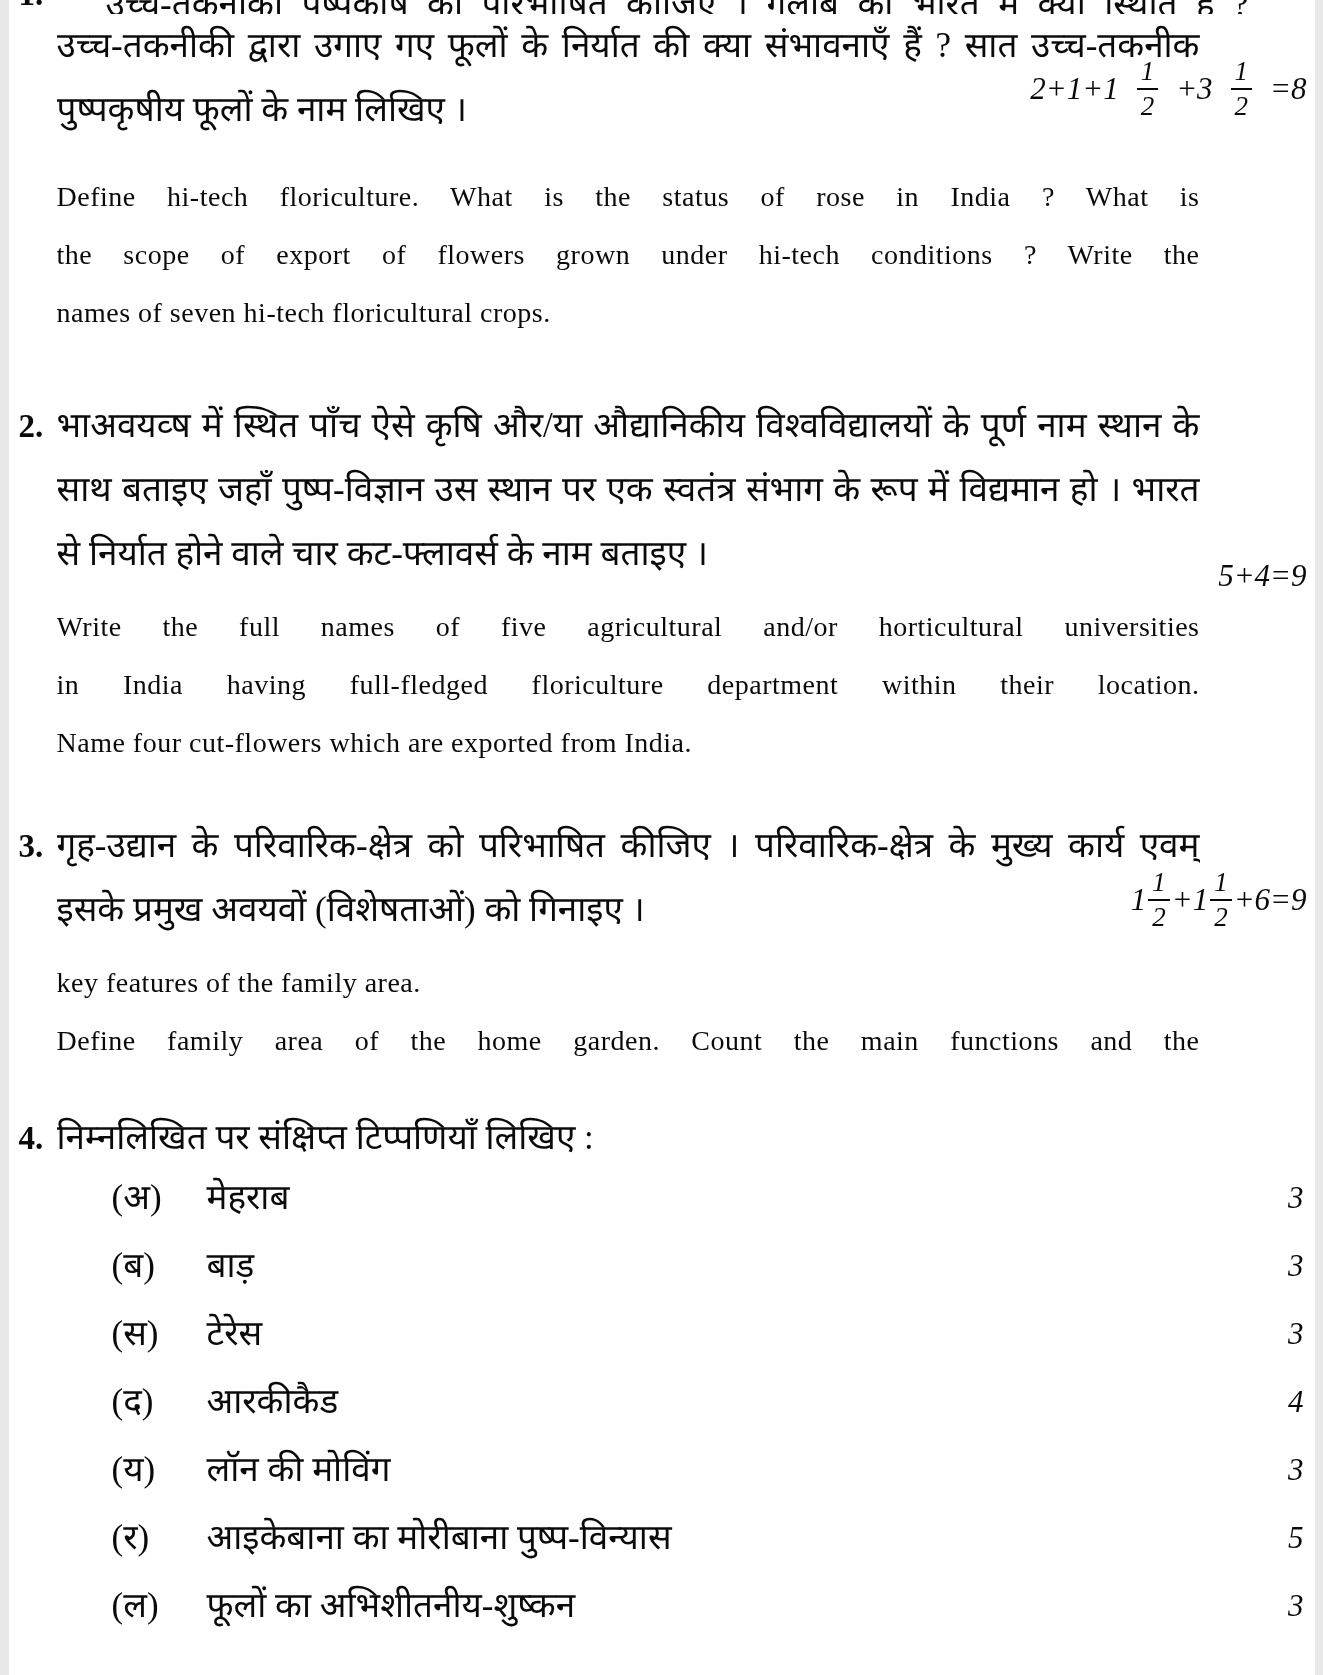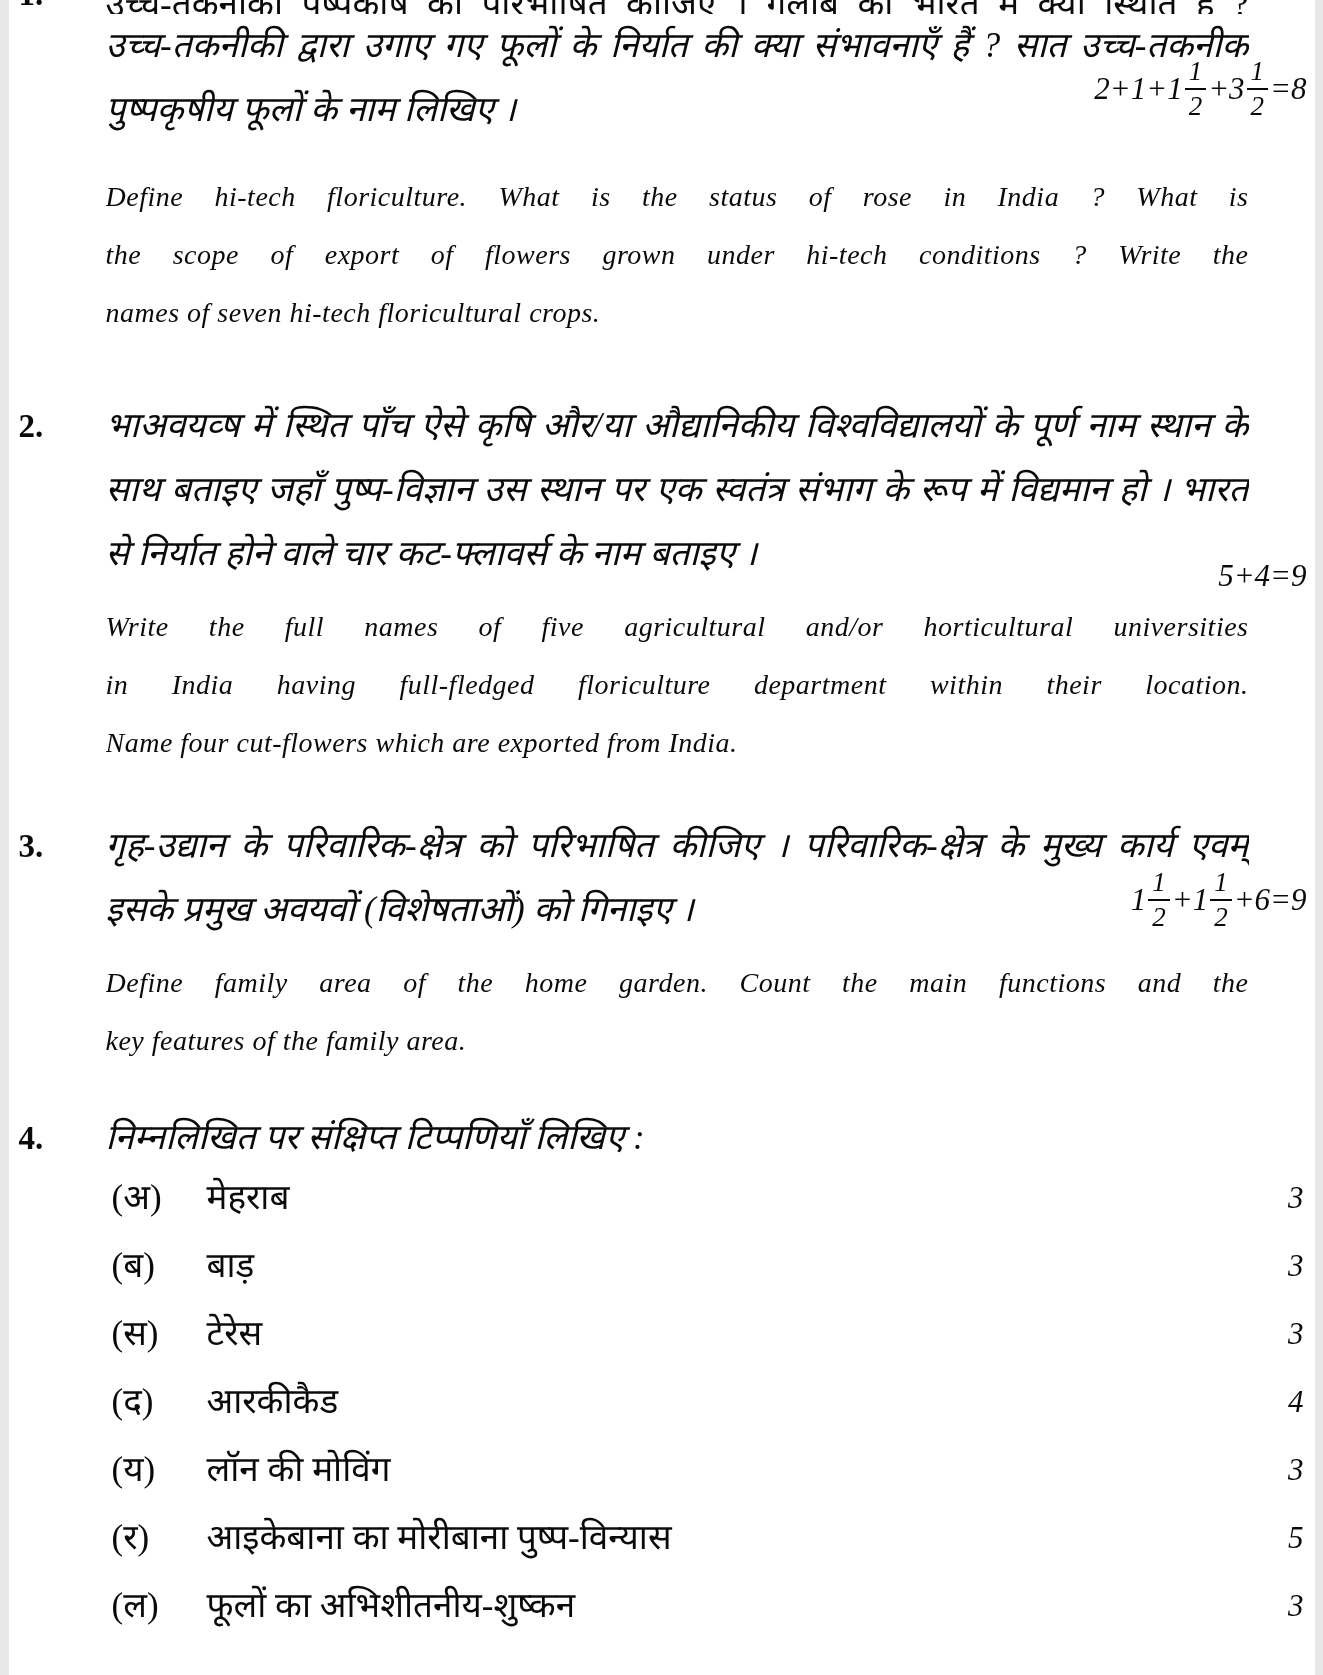--- a/index.html
+++ b/index.html
@@ -39,21 +39,21 @@
     white-space:nowrap;
     display:inline-flex; align-items:center;
   }
   .frac {
     display:inline-flex; flex-direction:column; align-items:center;
     line-height:1; margin:0 2px; font-size:27px;
   }
   .frac .fnum { padding:0 4px 3px; }
   .frac .fden { border-top:2px solid #0a0a0a; padding:3px 4px 0; }
   
-  .block { margin-left:97px; width:1143px;font-style:italic; }
+  .block { margin-left:48px; width:1143px; }
   .line { height:64px; overflow:hidden; text-align:justify; }
   .line.just { text-align-last:justify; }
   .eline { height:58px; overflow:hidden; text-align:justify; }
   .eline.just { text-align-last:justify; }
   section.q { position:relative; }
   
   .clipped { position:relative; height:14px; overflow:hidden; }
   .clipped .inner { position:absolute; top:-27px; left:0; width:1323px; }
   .clipped .cnum {
     position:absolute; left:10px; top:3px;
@@ -65,21 +65,21 @@
     white-space:nowrap; overflow:hidden;
   }
   
   .q1-eng { margin-top:26px; }
   .q2 { margin-top:52px; }
   .q2-eng { margin-top:12px; }
   .q3 { margin-top:42px; }
   .q3-eng { margin-top:12px; }
   .q4 { margin-top:36px; }
   
-  .marks-q1 { top:58px; }
+  .marks-q1 { top:58px;gap:16px; }
   .marks-q2 { top:164px; }
   .marks-q3 { top:55px; }
   
   .items { margin-top:-6px; }
   .item-row {
     display:flex; align-items:center;
     height:68px;
     margin-left:103px; padding-right:11px;
   }
   .item-label { flex:0 0 95px; }
@@ -154,22 +154,22 @@
           <span class="fden">2</span>
         </span>
         <span>+1</span>
         <span class="frac">
           <span class="fnum">1</span>
           <span class="fden">2</span>
         </span>
         <span>+6=9</span>
     </span>
     <div class="block q3-eng">
+      <div class="eline eng">key features of the family area.</div>
       <div class="eline just eng">Define family area of the home garden. Count the main functions and the</div>
-      <div class="eline eng">key features of the family area.</div>
     </div>
   </section>
 
   <section class="q q4">
     <span class="qnum" style="top:12px">4.</span>
     <div class="block">
       <div class="line hindi">निम्नलिखित पर संक्षिप्त टिप्पणियाँ लिखिए :</div>
     </div>
     <div class="items">
       <div class="item-row">

